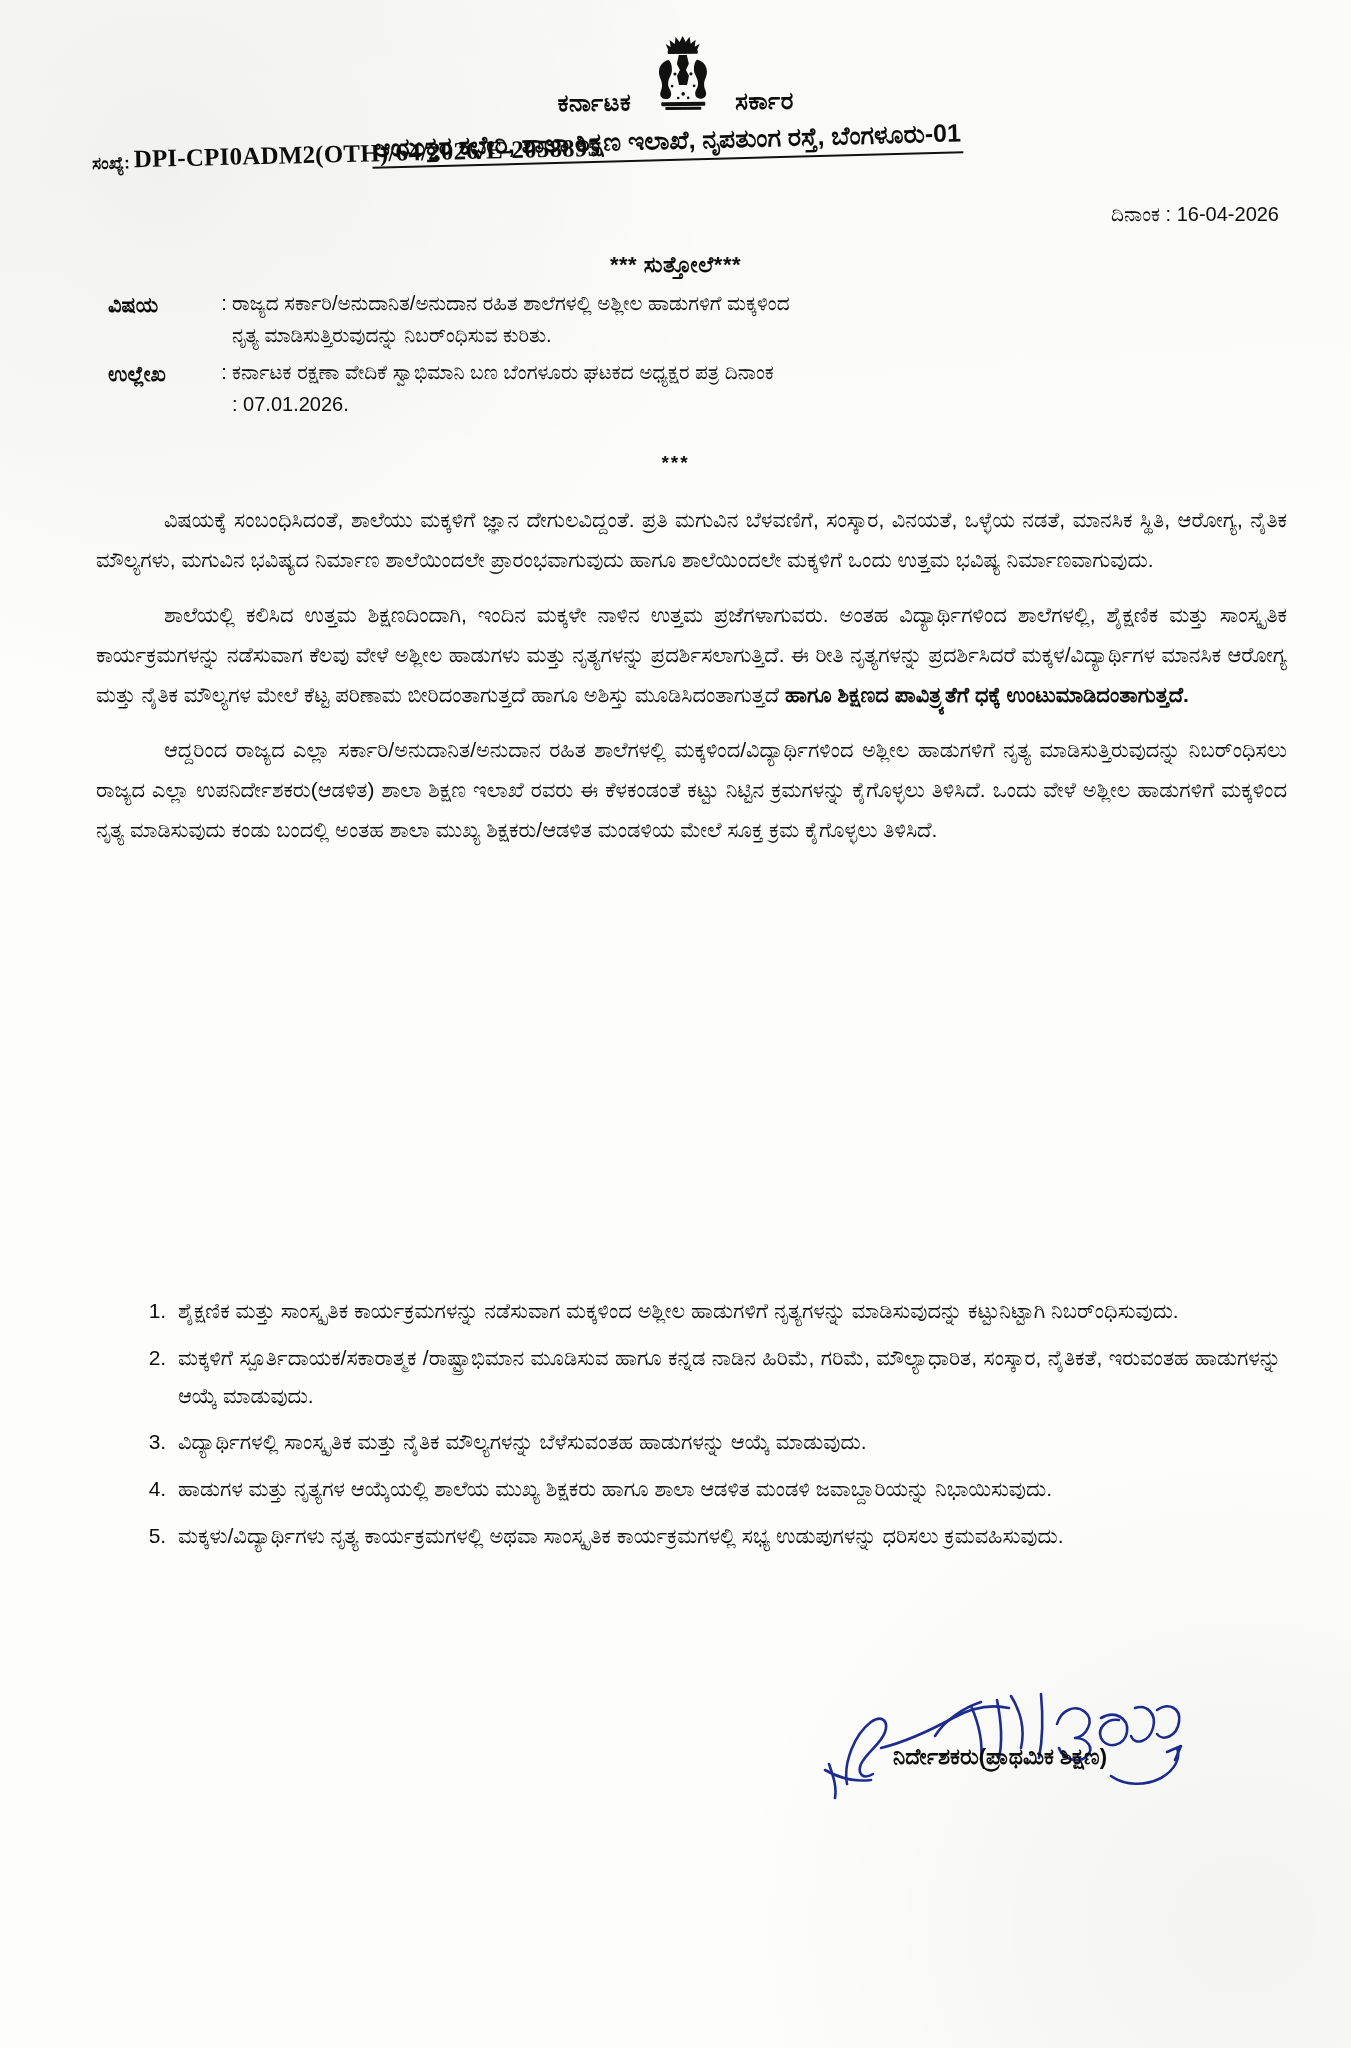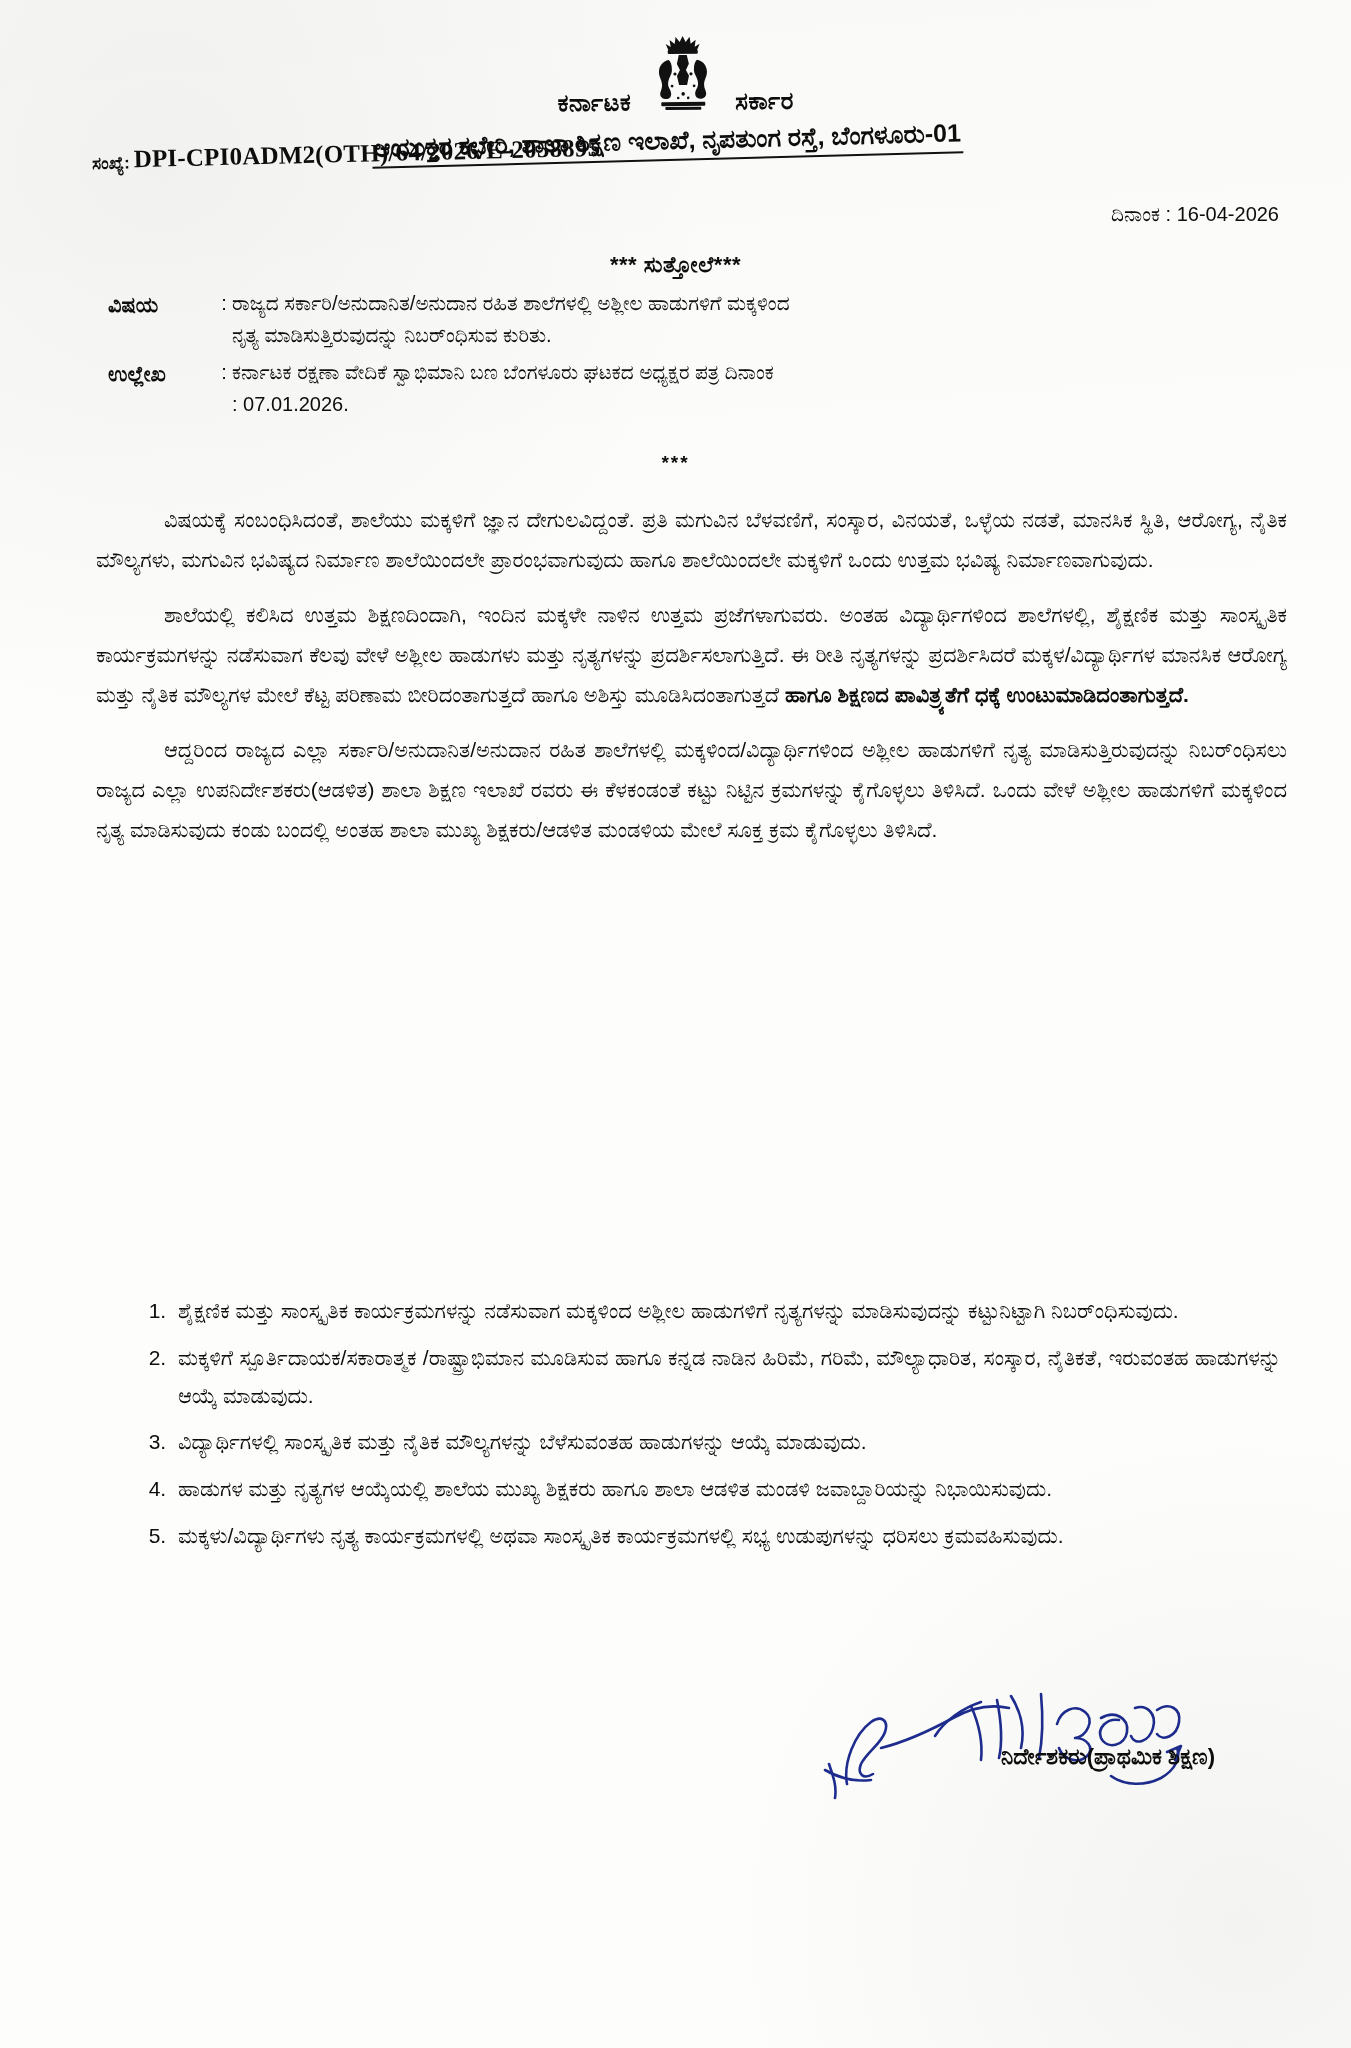--- a/index.html
+++ b/index.html
@@ -206,21 +206,20 @@
     margin: 0 auto -42px auto;
   }
   .sign-scribble svg { display:block; width:100%; height:100%; overflow: visible; }
   .sign-title {
     font-family: "Liberation Sans", "DejaVu Sans", sans-serif;
     font-weight: bold;
     font-size: 22px;
     position: relative;
     z-index: 2;
     white-space: nowrap;
-    text-align: right;
   }
 </style>
 </head>
 <body>
 
 <div class="page">
 
   <div class="header-block">
     <div class="emblem-row">
       <span class="emblem-word">ಕರ್ನಾಟಕ</span>

